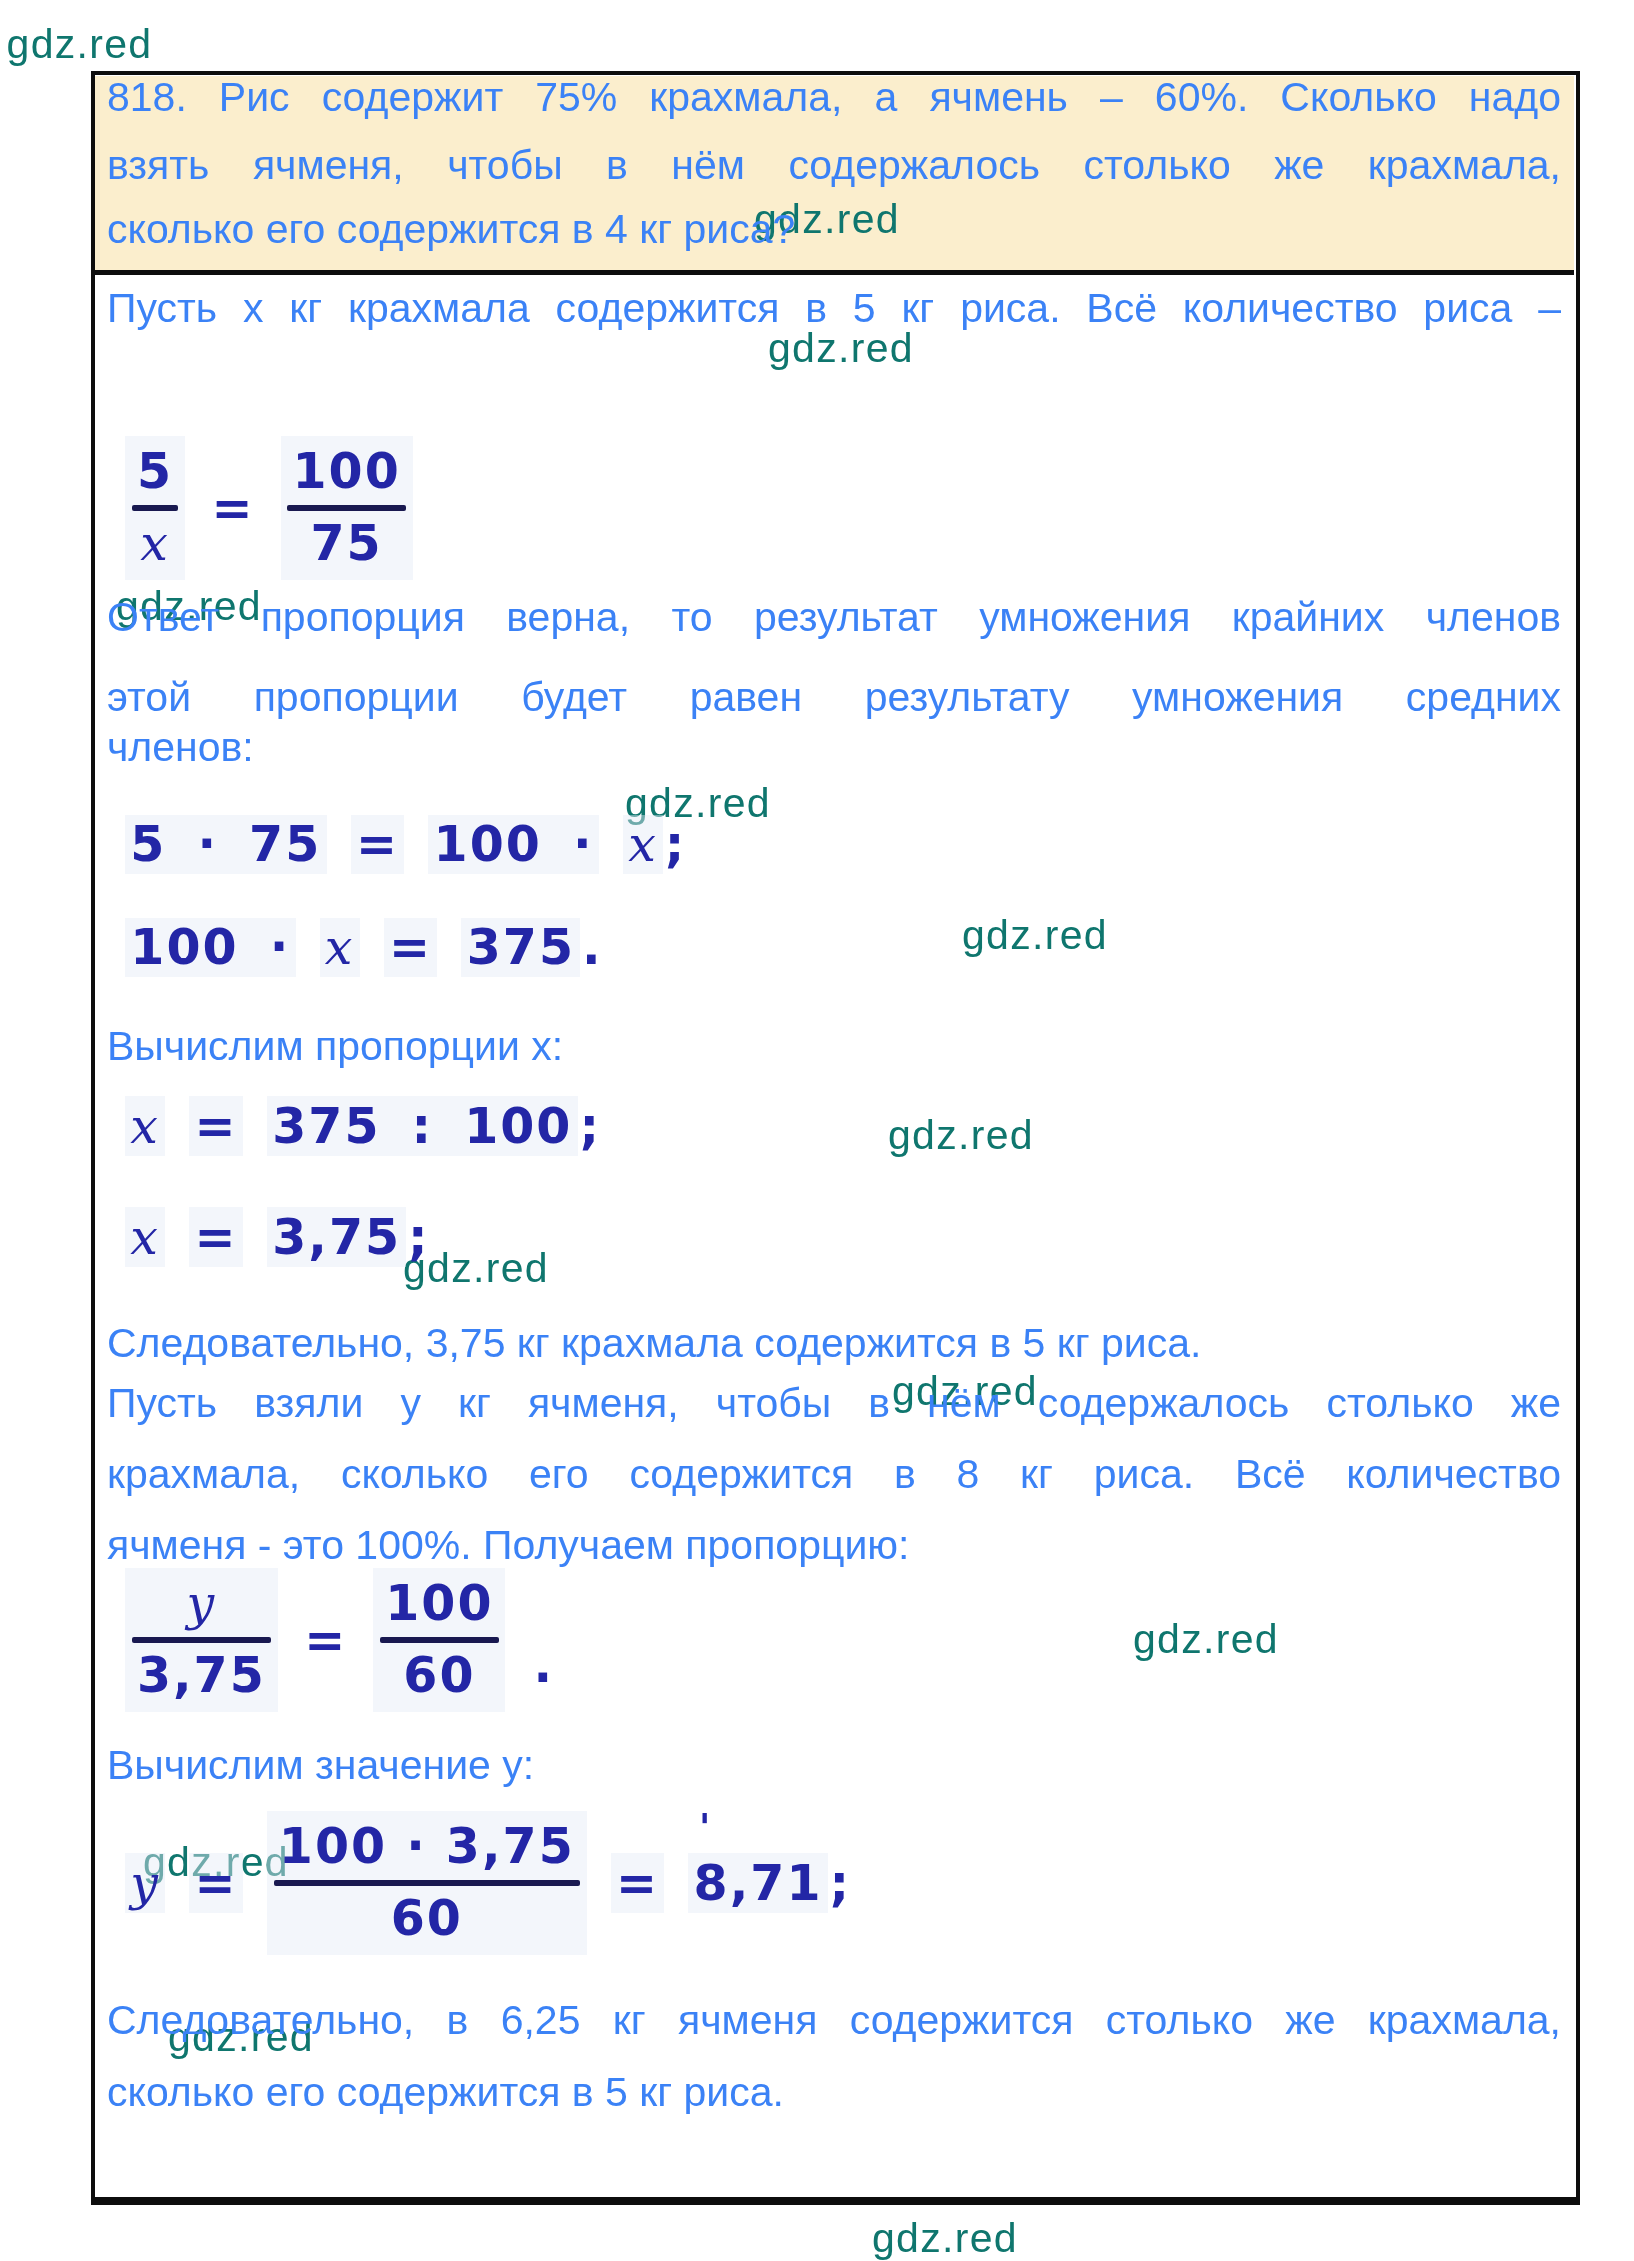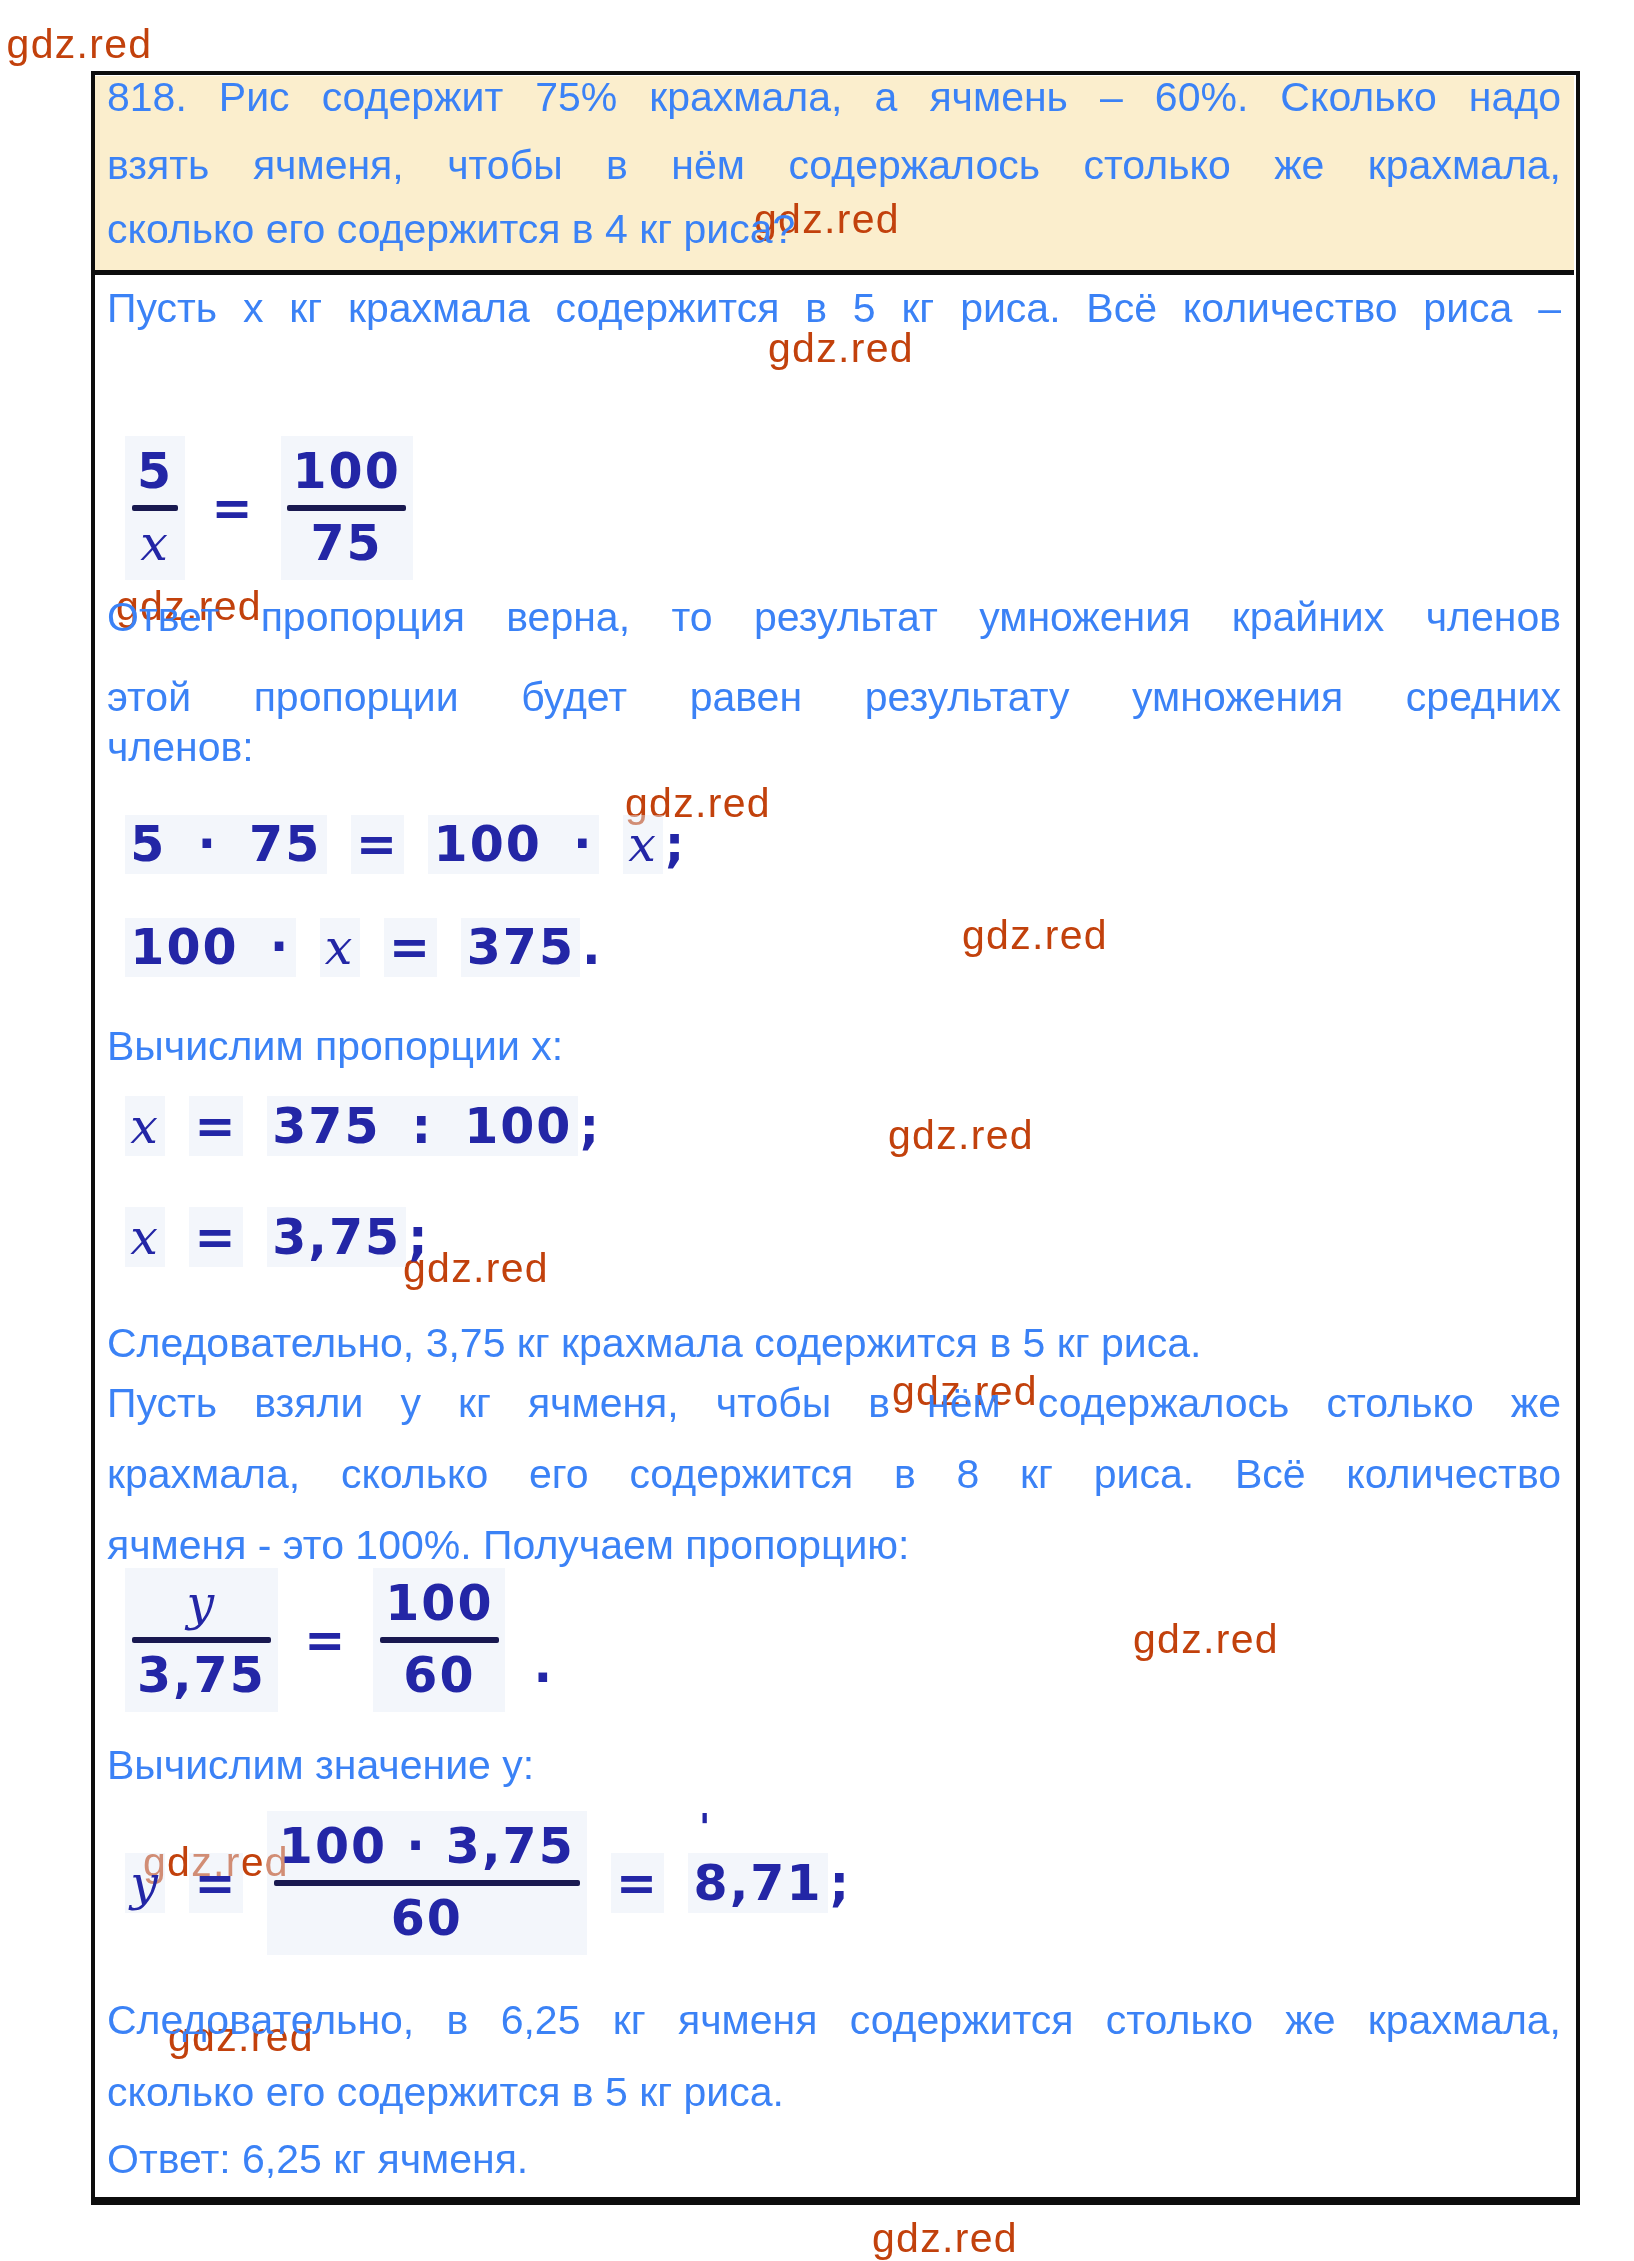--- a/index.html
+++ b/index.html
@@ -5,21 +5,21 @@
   html,body { margin:0; padding:0; background:#ffffff; }
   #page {
     position:relative; width:1635px; height:2261px;
     background:#ffffff; overflow:hidden;
     font-family:"Liberation Sans", sans-serif;
   }
   
   .wm {
     position:absolute; z-index:1;
     font-family:"Liberation Sans", sans-serif;
-    font-size:41px; color:#c2410c; letter-spacing:1.3px;
+    font-size:41px; color:#0f766e; letter-spacing:1.3px;
     white-space:nowrap; user-select:none;
   }
   
   #task-box {
     position:absolute; z-index:0; left:91px; top:71px;
     width:1489px; height:2134px; box-sizing:border-box;
     border:4.6px solid #0d0d0d; border-bottom-width:8px;
     background:#ffffff;
   }
   #task-header {
@@ -172,16 +172,15 @@
       <span class="fden">60</span>
     </span>
     <span class="chunk">=</span>
     <span class="chunk">8,71</span>
     <span class="chunk punct">;</span>
   </div>
 
   <div class="tl j" style="top:1987px">Следовательно, в 6,25 кг ячменя содержится столько же крахмала,</div>
   <div class="tl" style="top:2059px">сколько его содержится в 5 кг риса.</div>
 
-  <div class="tl" style="top:2126px">Ответ: 6,25 кг ячменя.</div>
 
 </div>
 
 
 </body></html>

